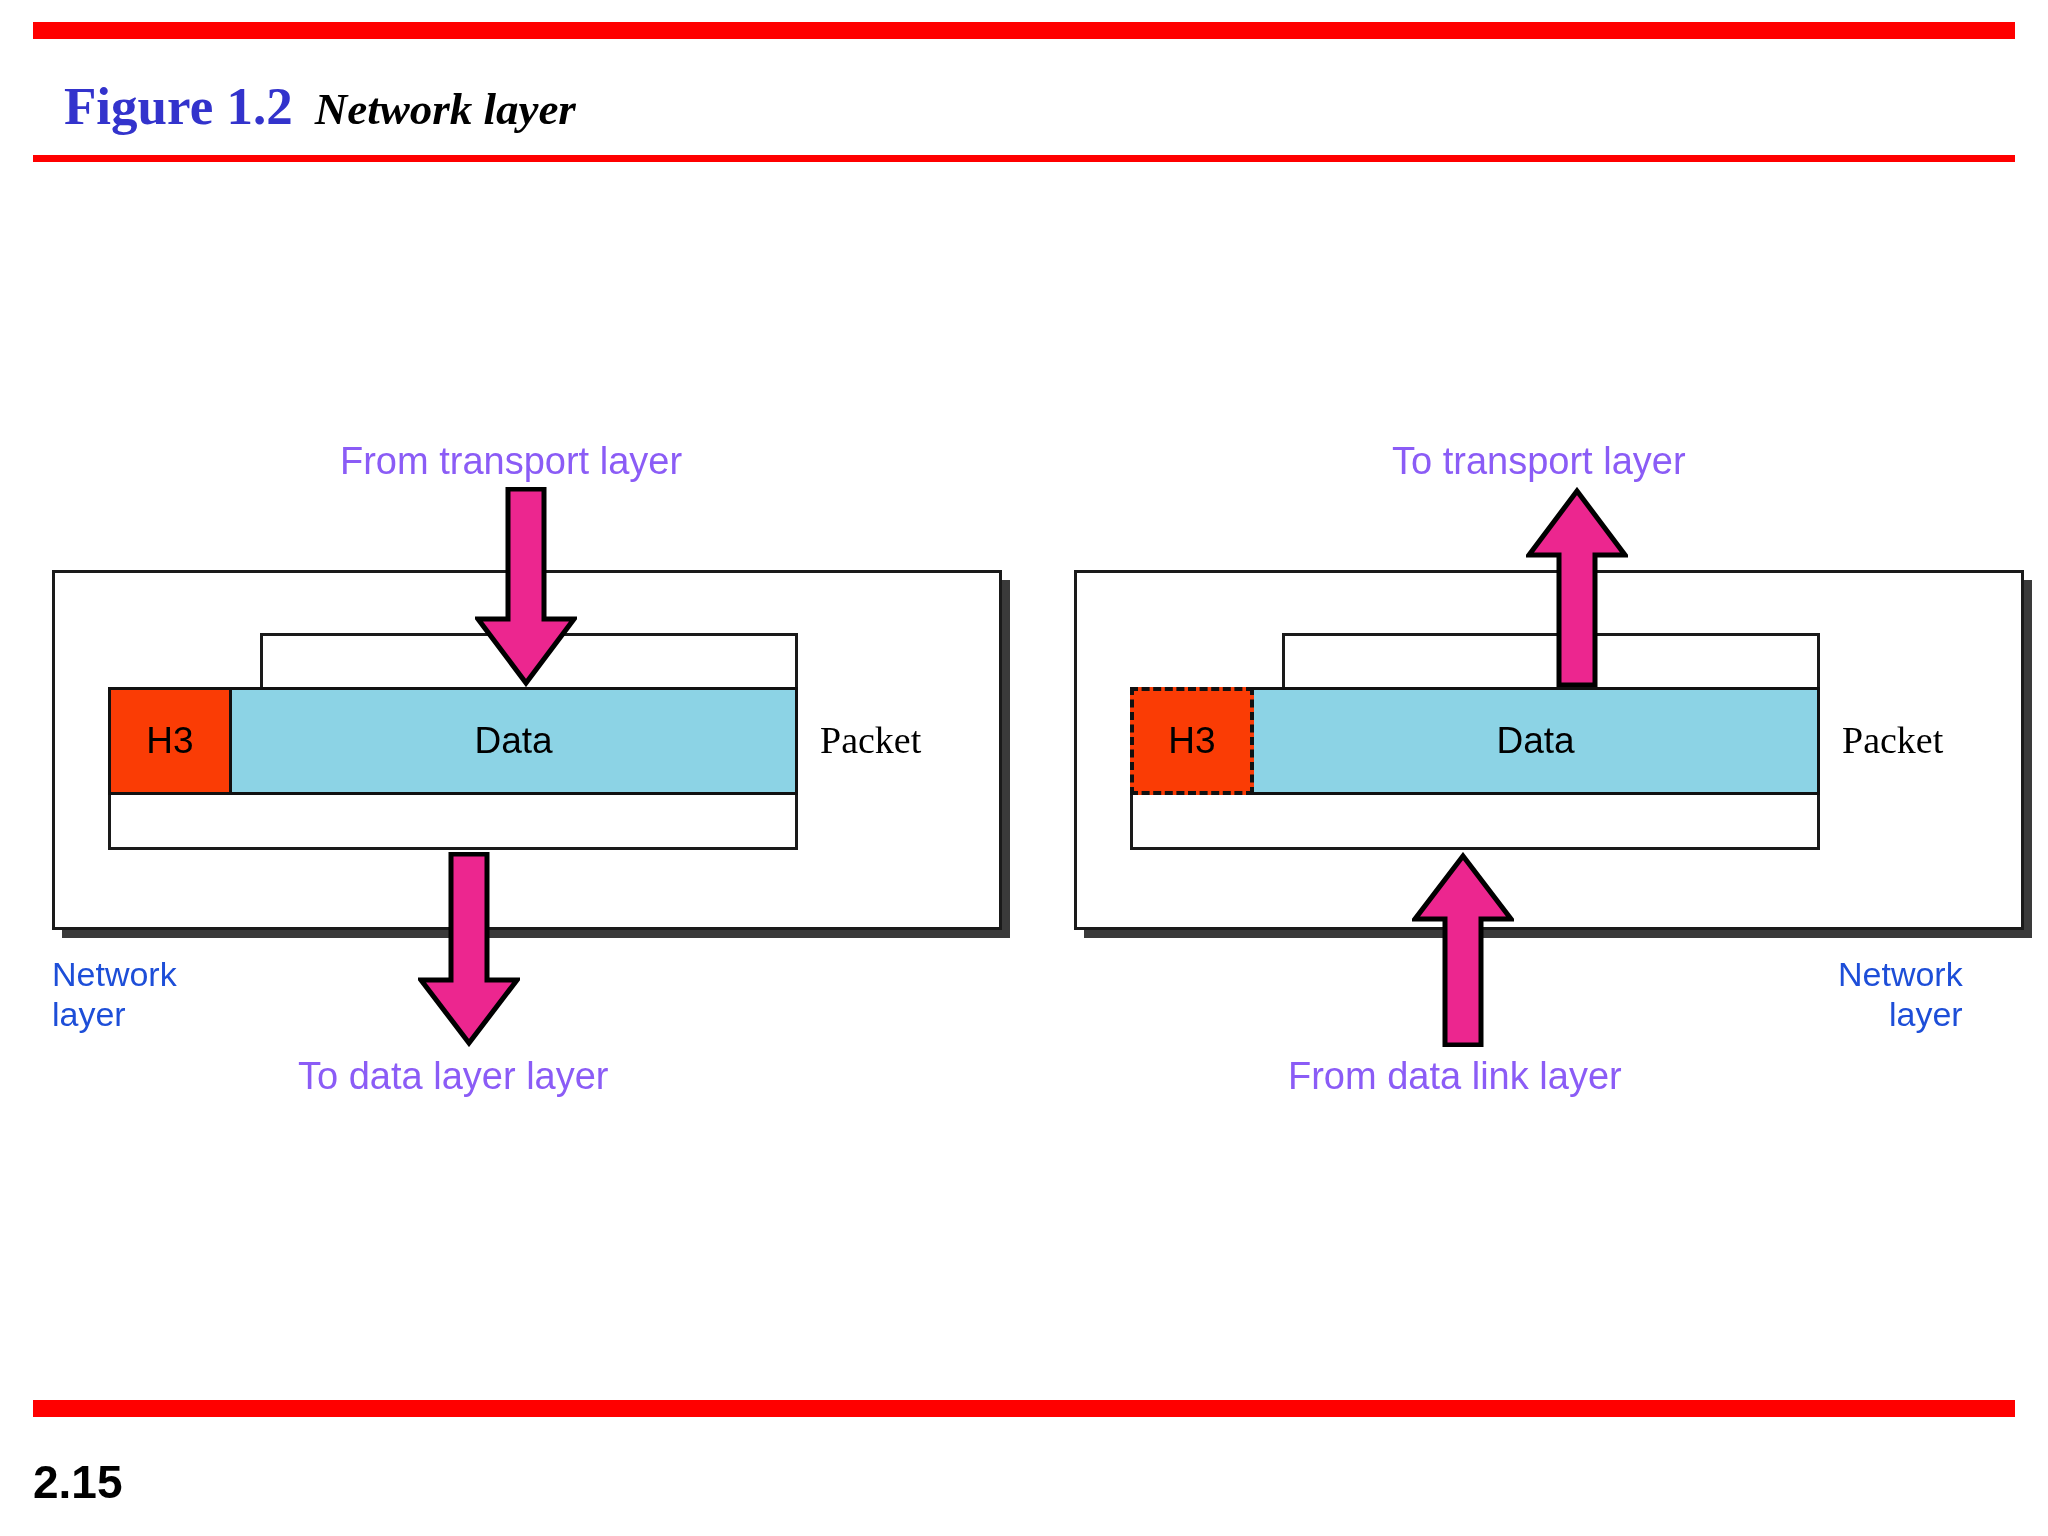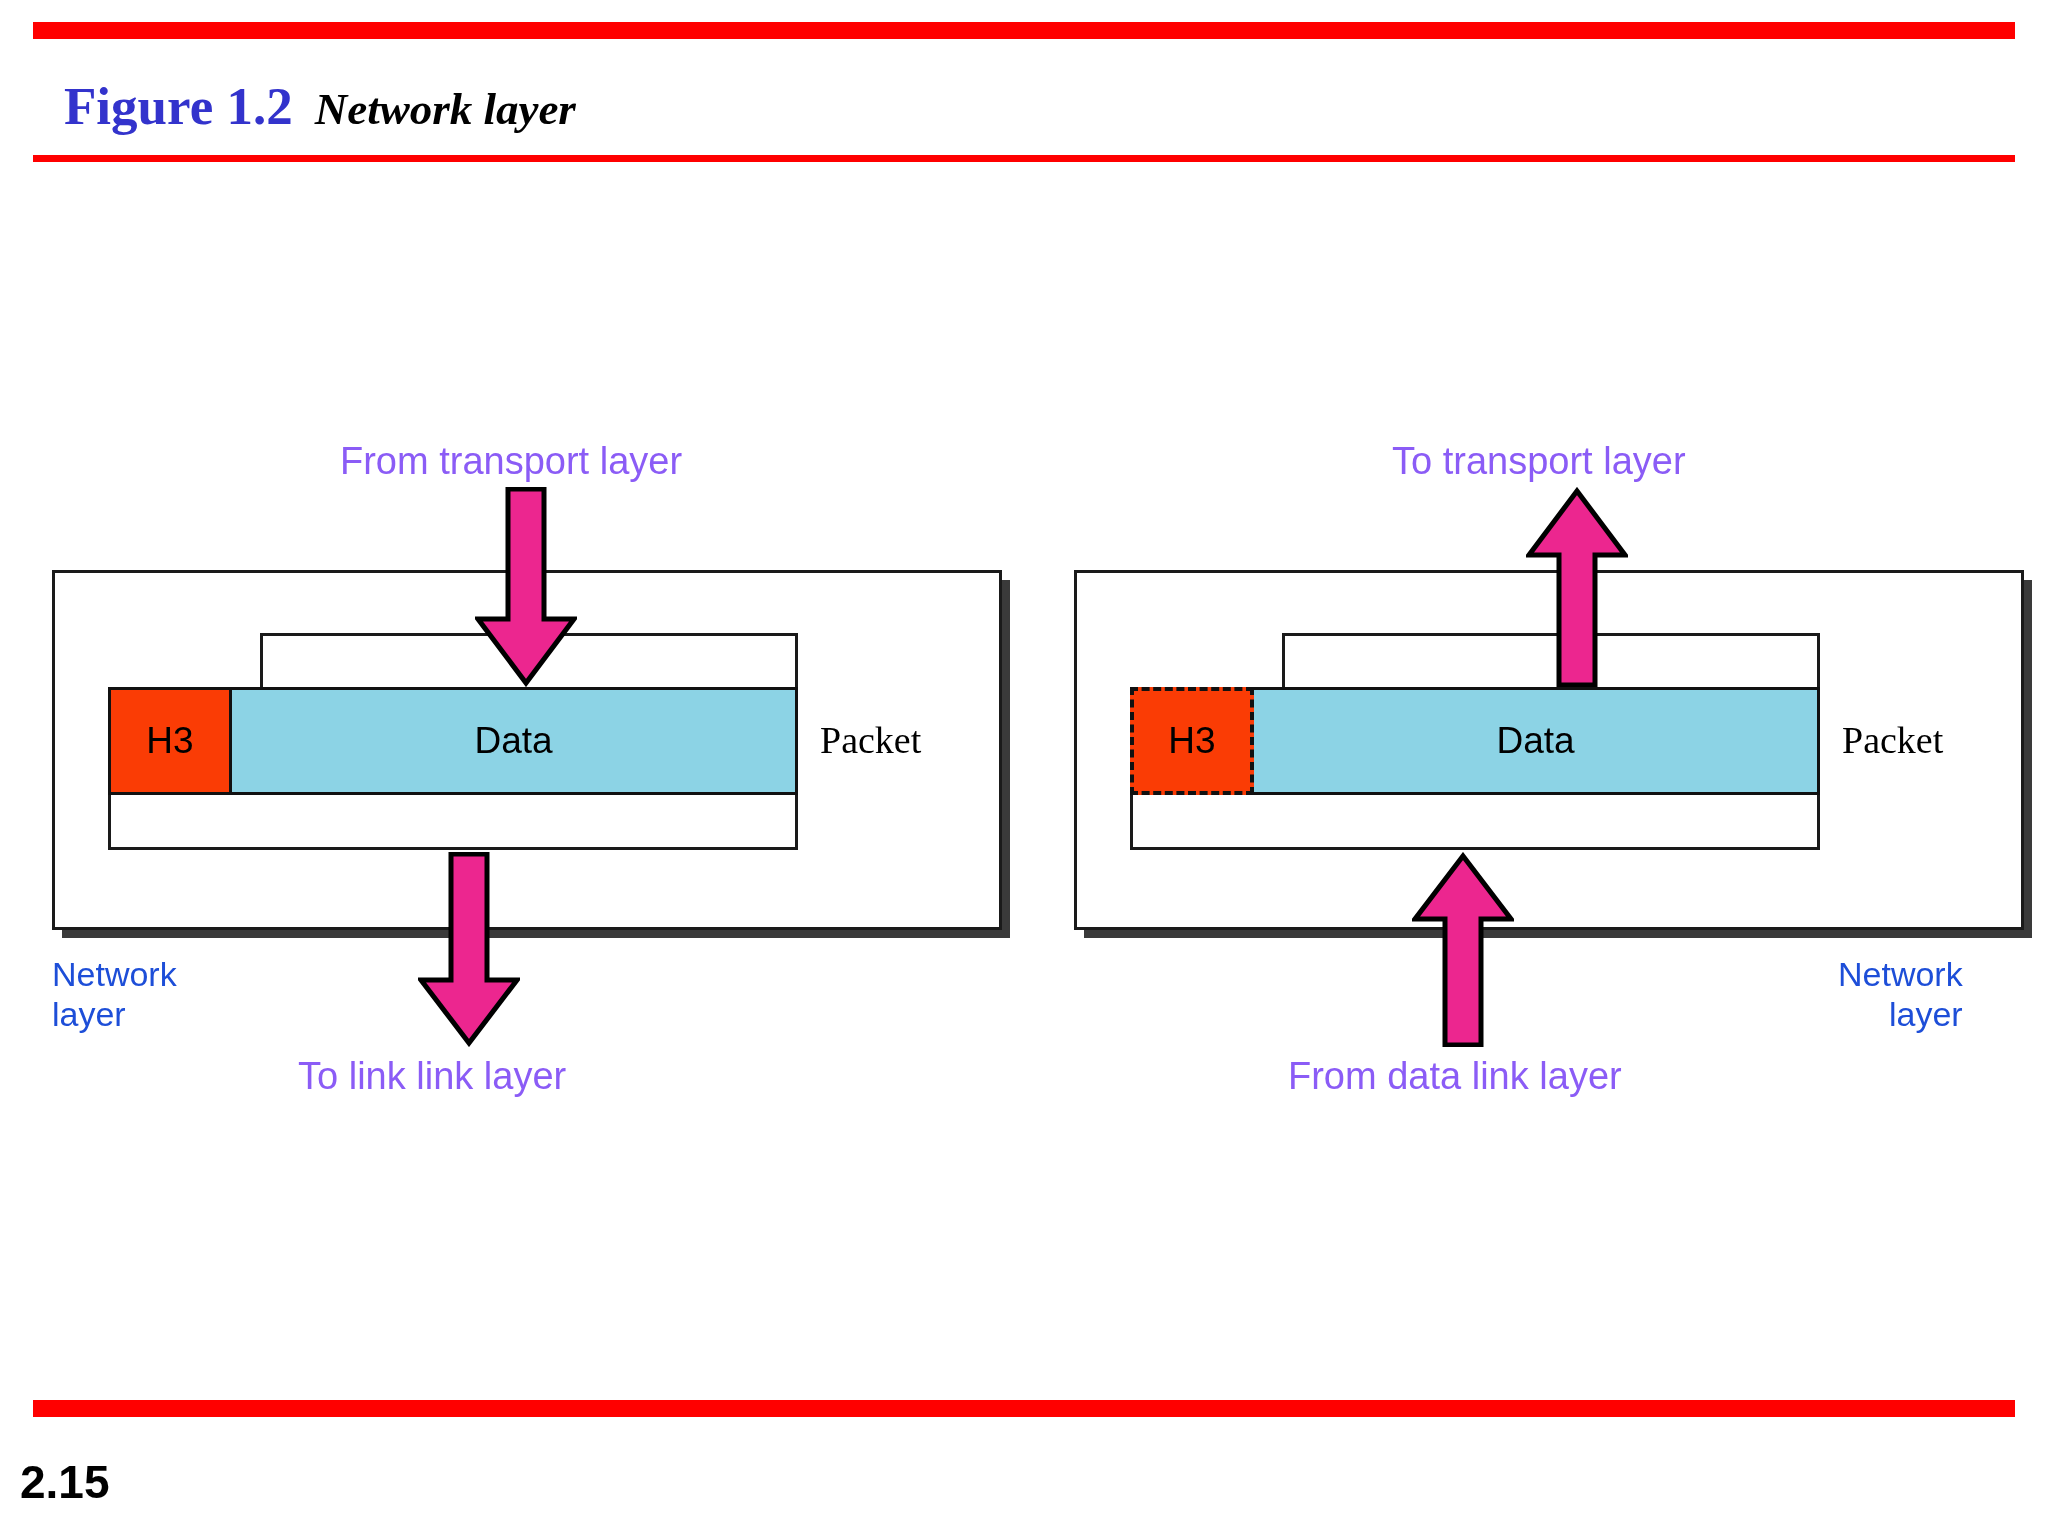--- a/index.html
+++ b/index.html
@@ -46,21 +46,21 @@
     font-weight: bold;
     font-style: italic;
     font-size: 45px;
     color: #000000;
     margin-left: 22px;
   }
 
   
   #page-number {
     position: absolute;
-    left: 20px;
+    left: 33px;
     top: 1455px;
     font-family: "Liberation Sans", sans-serif;
     font-weight: bold;
     font-size: 46px;
     color: #000000;
   }
 
   
   #diagram {
     position: absolute;
@@ -211,21 +211,21 @@
     </svg>
   </div>
 
   <div class="arrow" id="arrow-to-datalink">
     <svg width="102" height="195" viewBox="0 0 102 195" xmlns="http://www.w3.org/2000/svg">
       <path d="M33 2 L69 2 L69 128 L99 128 L51 191 L3 128 L33 128 Z" fill="#EC268F" stroke="#000000" stroke-width="5" stroke-linejoin="miter"></path>
     </svg>
   </div>
 
   <div class="flow-label" id="label-from-transport">From transport layer</div>
-  <div class="flow-label" id="label-to-datalink">To link link layer</div>
+  <div class="flow-label" id="label-to-datalink">To data layer layer</div>
   <div class="layer-label" id="layer-label-left">Network
 layer</div>
 
   <div class="panel" id="panel-right"></div>
 
   <div class="bracket bracket-top" id="bracket-top-right"></div>
   <div class="bracket bracket-bottom" id="bracket-bottom-right"></div>
 
   <div class="packet-bar" id="packet-right">
     <div class="seg-h3 dashed">H3</div>

